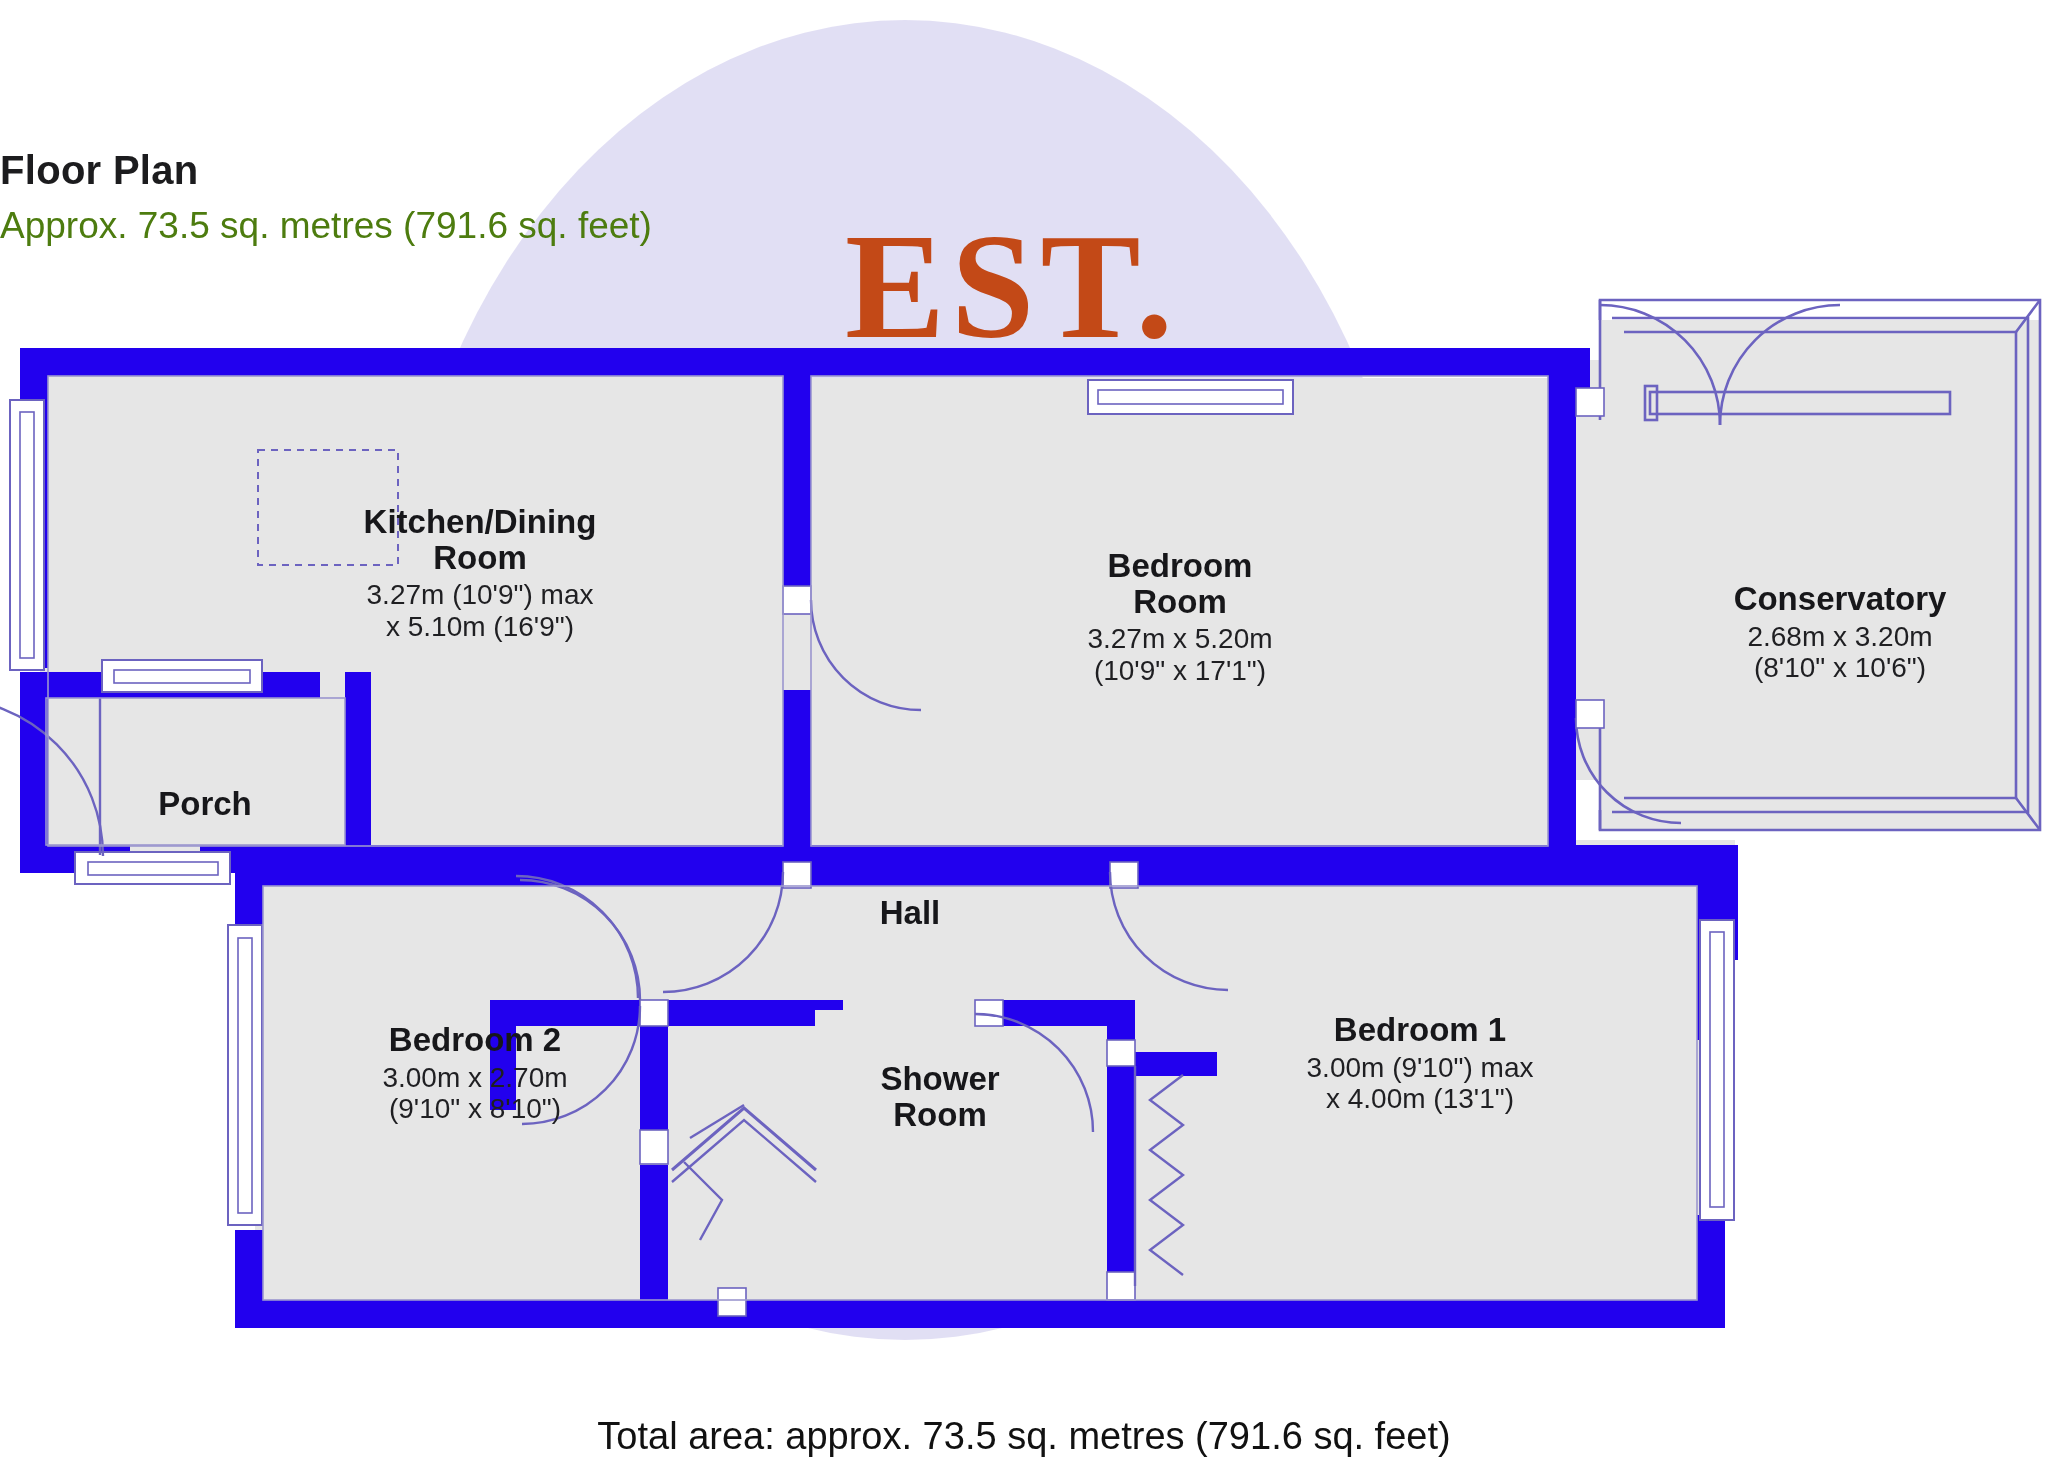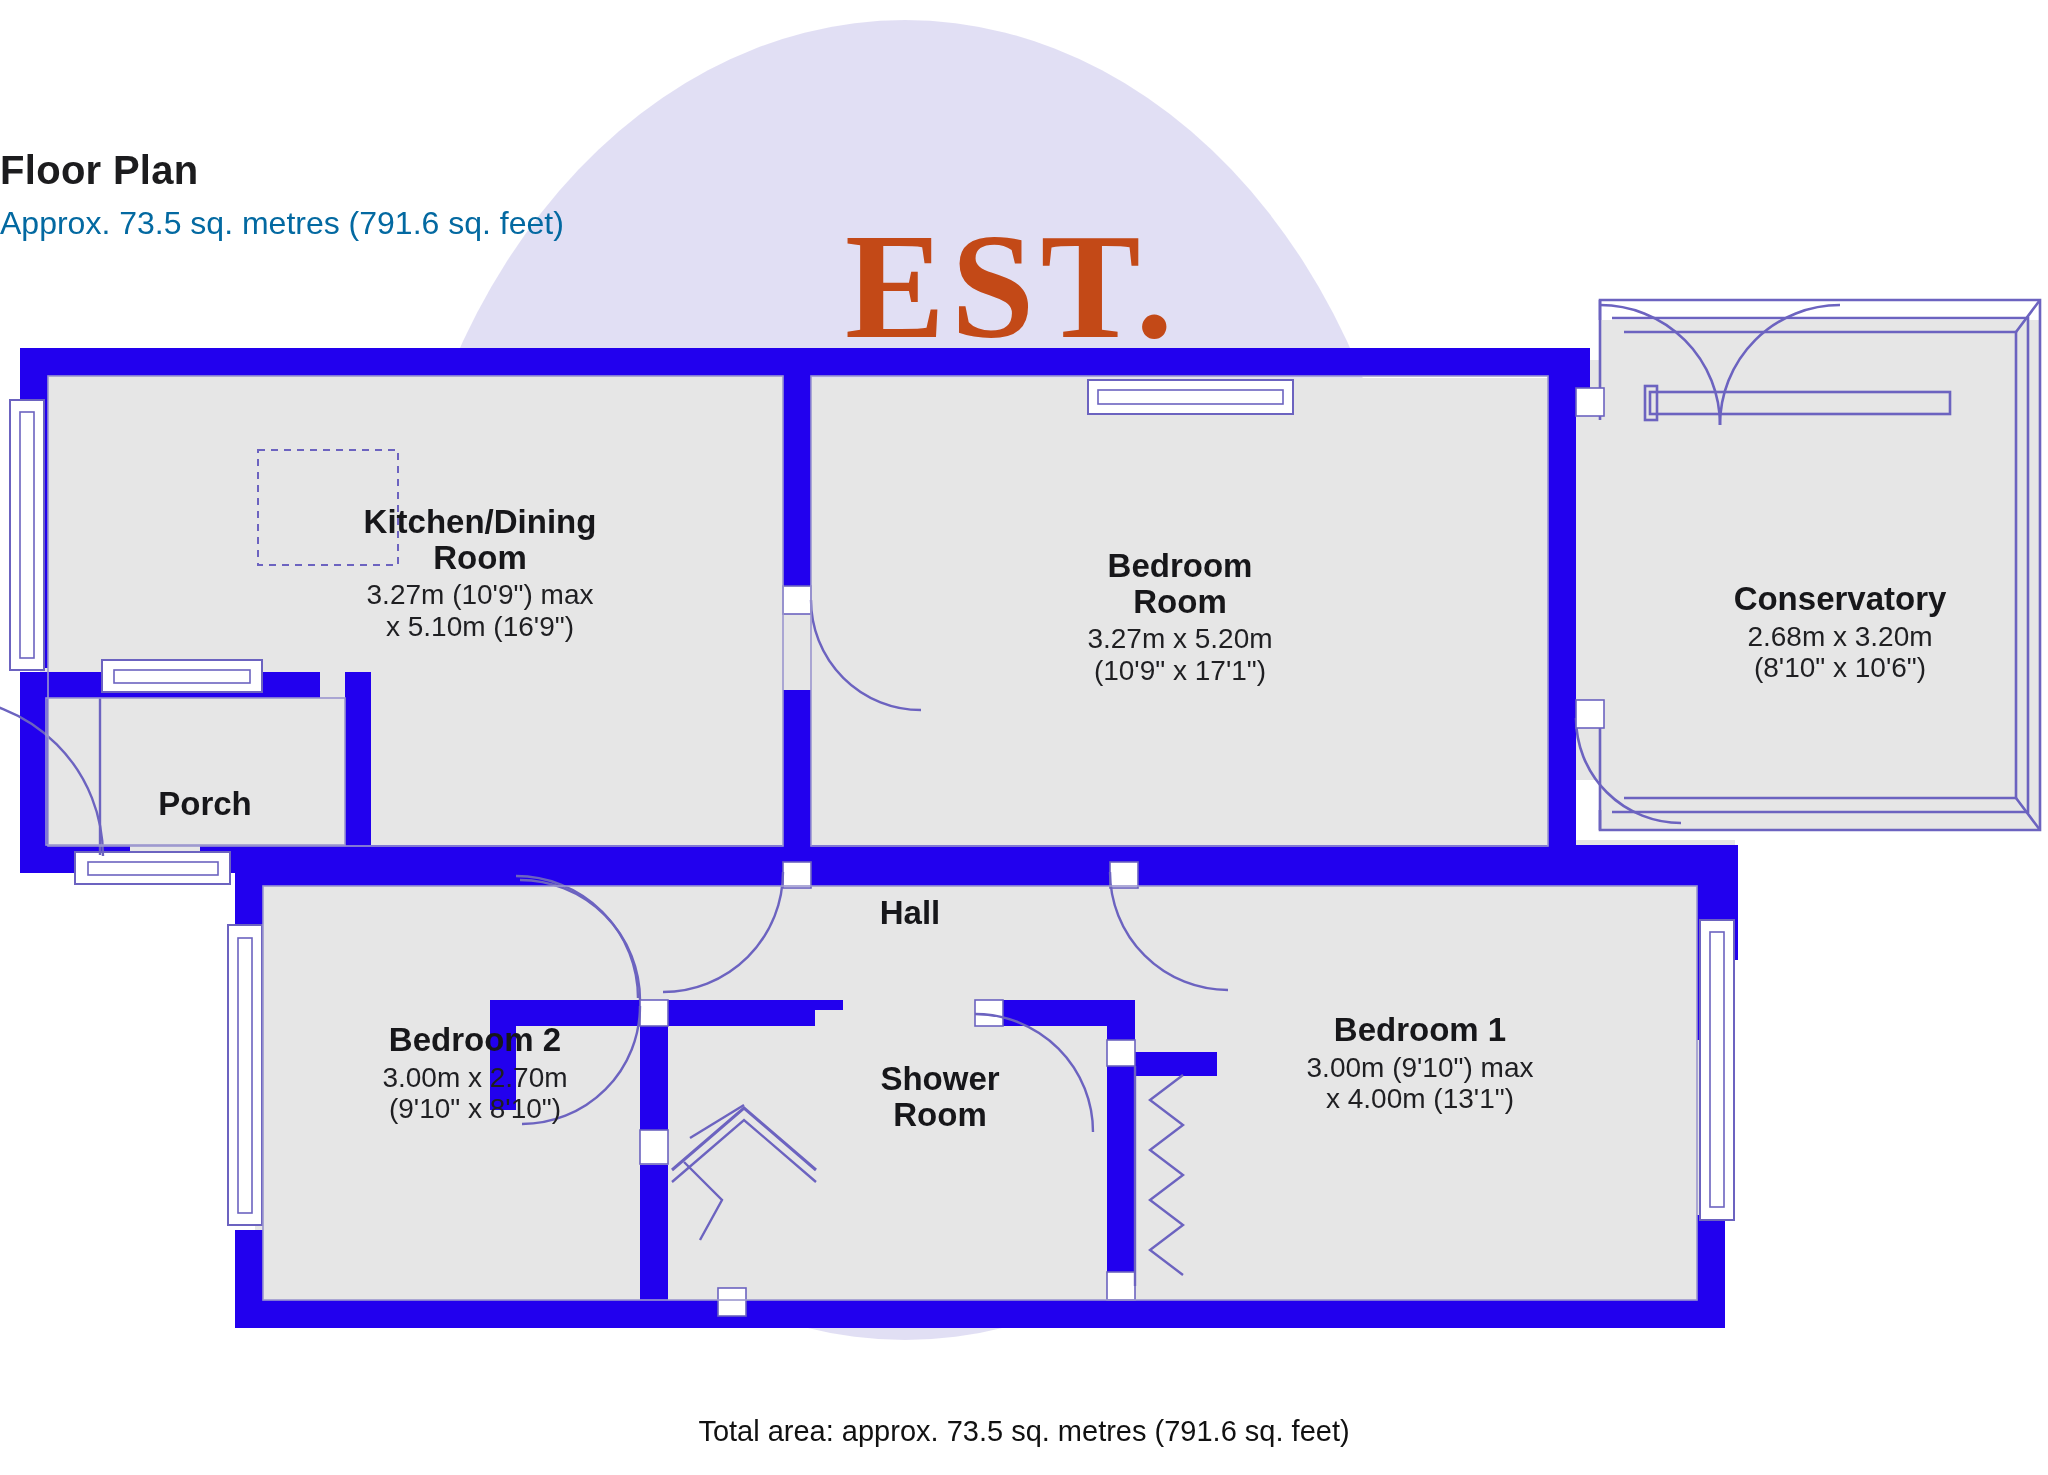--- a/index.html
+++ b/index.html
@@ -80,32 +80,32 @@
     text-align: left;
     z-index: 40;
   }
   #plan-title {
     font-size: 40px;
     font-weight: 700;
     letter-spacing: .3px;
     color: #1c1c1e;
   }
   #plan-subtitle {
-    font-size: 32px;
+    font-size: 37px;
     font-weight: 400;
     margin-top: 12px;
-    color: #0369a1;
+    color: #4d7c0f;
   }
   #footer-total {
     position: absolute;
     left: 0;
     top: 1415px;
     width: 2048px;
     text-align: center;
-    font-size: 29px;
+    font-size: 38px;
     font-weight: 400;
     color: #111;
     z-index: 40;
   }
 
   
   #plan-svg {
     position: absolute;
     left: 0;
     top: 0;

